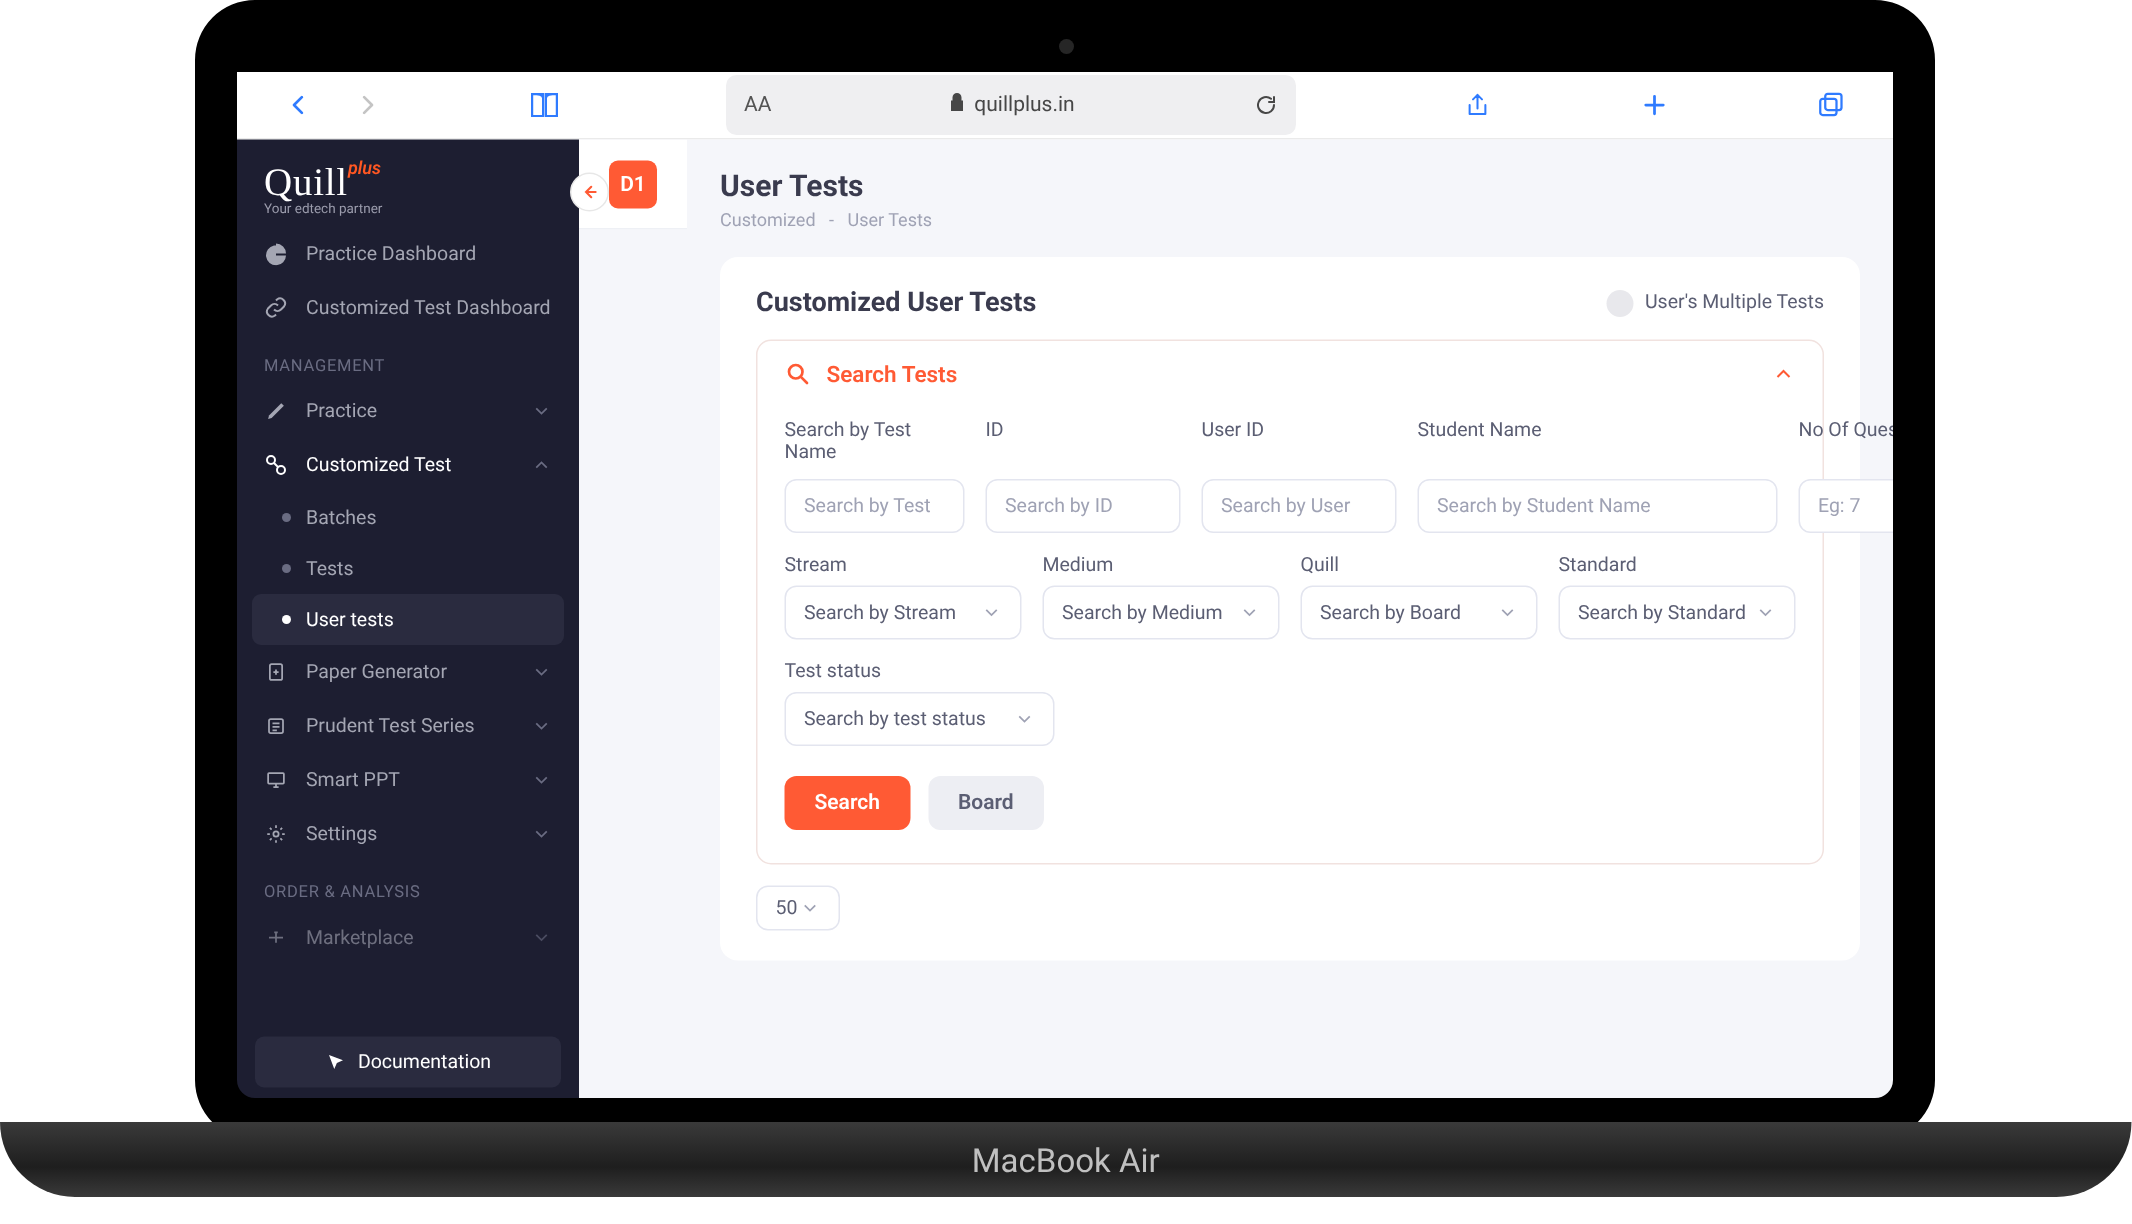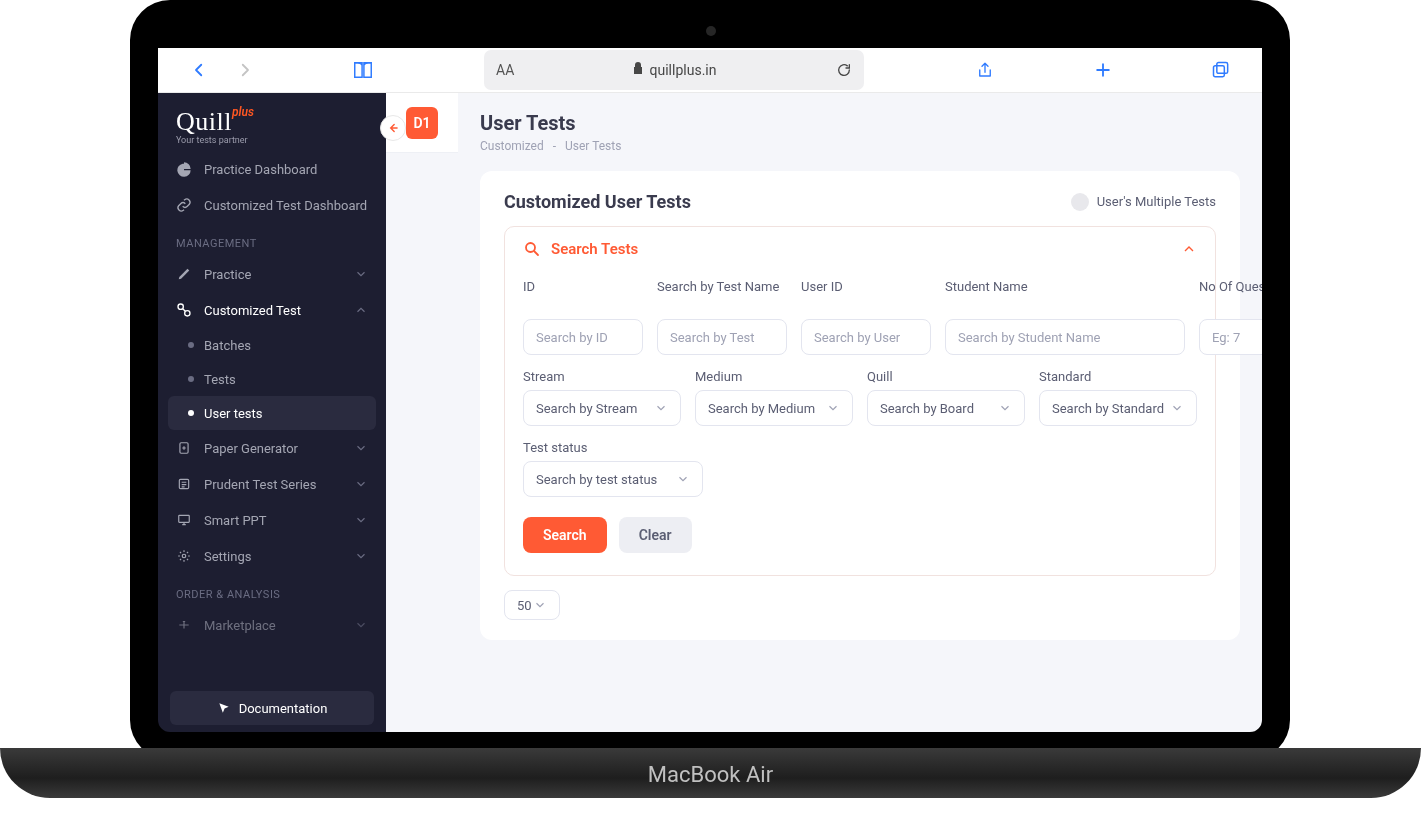--- a/index.html
+++ b/index.html
@@ -246,21 +246,21 @@
           <rect x="7" y="3" width="13" height="13" rx="2" fill="none" stroke="currentColor" stroke-width="1.8"></rect>
           <rect x="3" y="7" width="13" height="13" rx="2" fill="none" stroke="currentColor" stroke-width="1.8"></rect>
         </svg>
     </div>
   </div>
 
   <div class="app">
     <div class="sidebar">
       <div class="sb-logo">
         <div><span class="quill">Quill</span><span class="plus">plus</span></div>
-        <div class="tag">Your tests partner</div>
+        <div class="tag">Your edtech partner</div>
       </div>
 
       <div class="sb-item">
         <span class="ico">
             <svg width="16" height="16" viewBox="0 0 24 24">
               <path d="M12 2v10h10A10 10 0 0012 2zM10 4A10 10 0 1022 14H12V4z" fill="currentColor"></path>
             </svg>
           </span>
         <span>Practice Dashboard</span>
       </div>
@@ -439,26 +439,26 @@
               <span>Search Tests</span>
               <span class="chup">
                   <svg width="16" height="16" viewBox="0 0 24 24">
                     <path d="M6 15l6-6 6 6" fill="none" stroke="currentColor" stroke-width="2"></path>
                   </svg>
                 </span>
             </div>
             <div class="sp-body">
               <div class="grid5">
                 <div class="field">
+                  <label class="label-tall">Search by Test Name</label>
+                  <input class="inp" placeholder="Search by Test" style="">
+                </div>
+                <div class="field">
                   <label class="label-tall">ID</label>
                   <input class="inp" placeholder="Search by ID" style="">
-                </div>
-                <div class="field">
-                  <label class="label-tall">Search by Test Name</label>
-                  <input class="inp" placeholder="Search by Test" style="">
                 </div>
                 <div class="field">
                   <label class="label-tall">User ID</label>
                   <input class="inp" placeholder="Search by User" style="">
                 </div>
                 <div class="field">
                   <label class="label-tall">Student Name</label>
                   <input class="inp" placeholder="Search by Student Name" style="">
                 </div>
                 <div class="field">
@@ -521,21 +521,21 @@
                     <span class="ch">
                       <svg width="14" height="14" viewBox="0 0 24 24">
                         <path d="M6 9l6 6 6-6" fill="none" stroke="currentColor" stroke-width="2"></path>
                       </svg>
                     </span>
                   </div>
               </div>
 
               <div class="actions">
                 <button class="btn btn-primary">Search</button>
-                <button class="btn btn-sec">Clear</button>
+                <button class="btn btn-sec">Board</button>
               </div>
             </div>
           </div>
 
           <div class="pager">
             <div class="sel">
                 <span>50</span>
                 <span class="ch">
                   <svg width="14" height="14" viewBox="0 0 24 24">
                     <path d="M6 9l6 6 6-6" fill="none" stroke="currentColor" stroke-width="2"></path>

